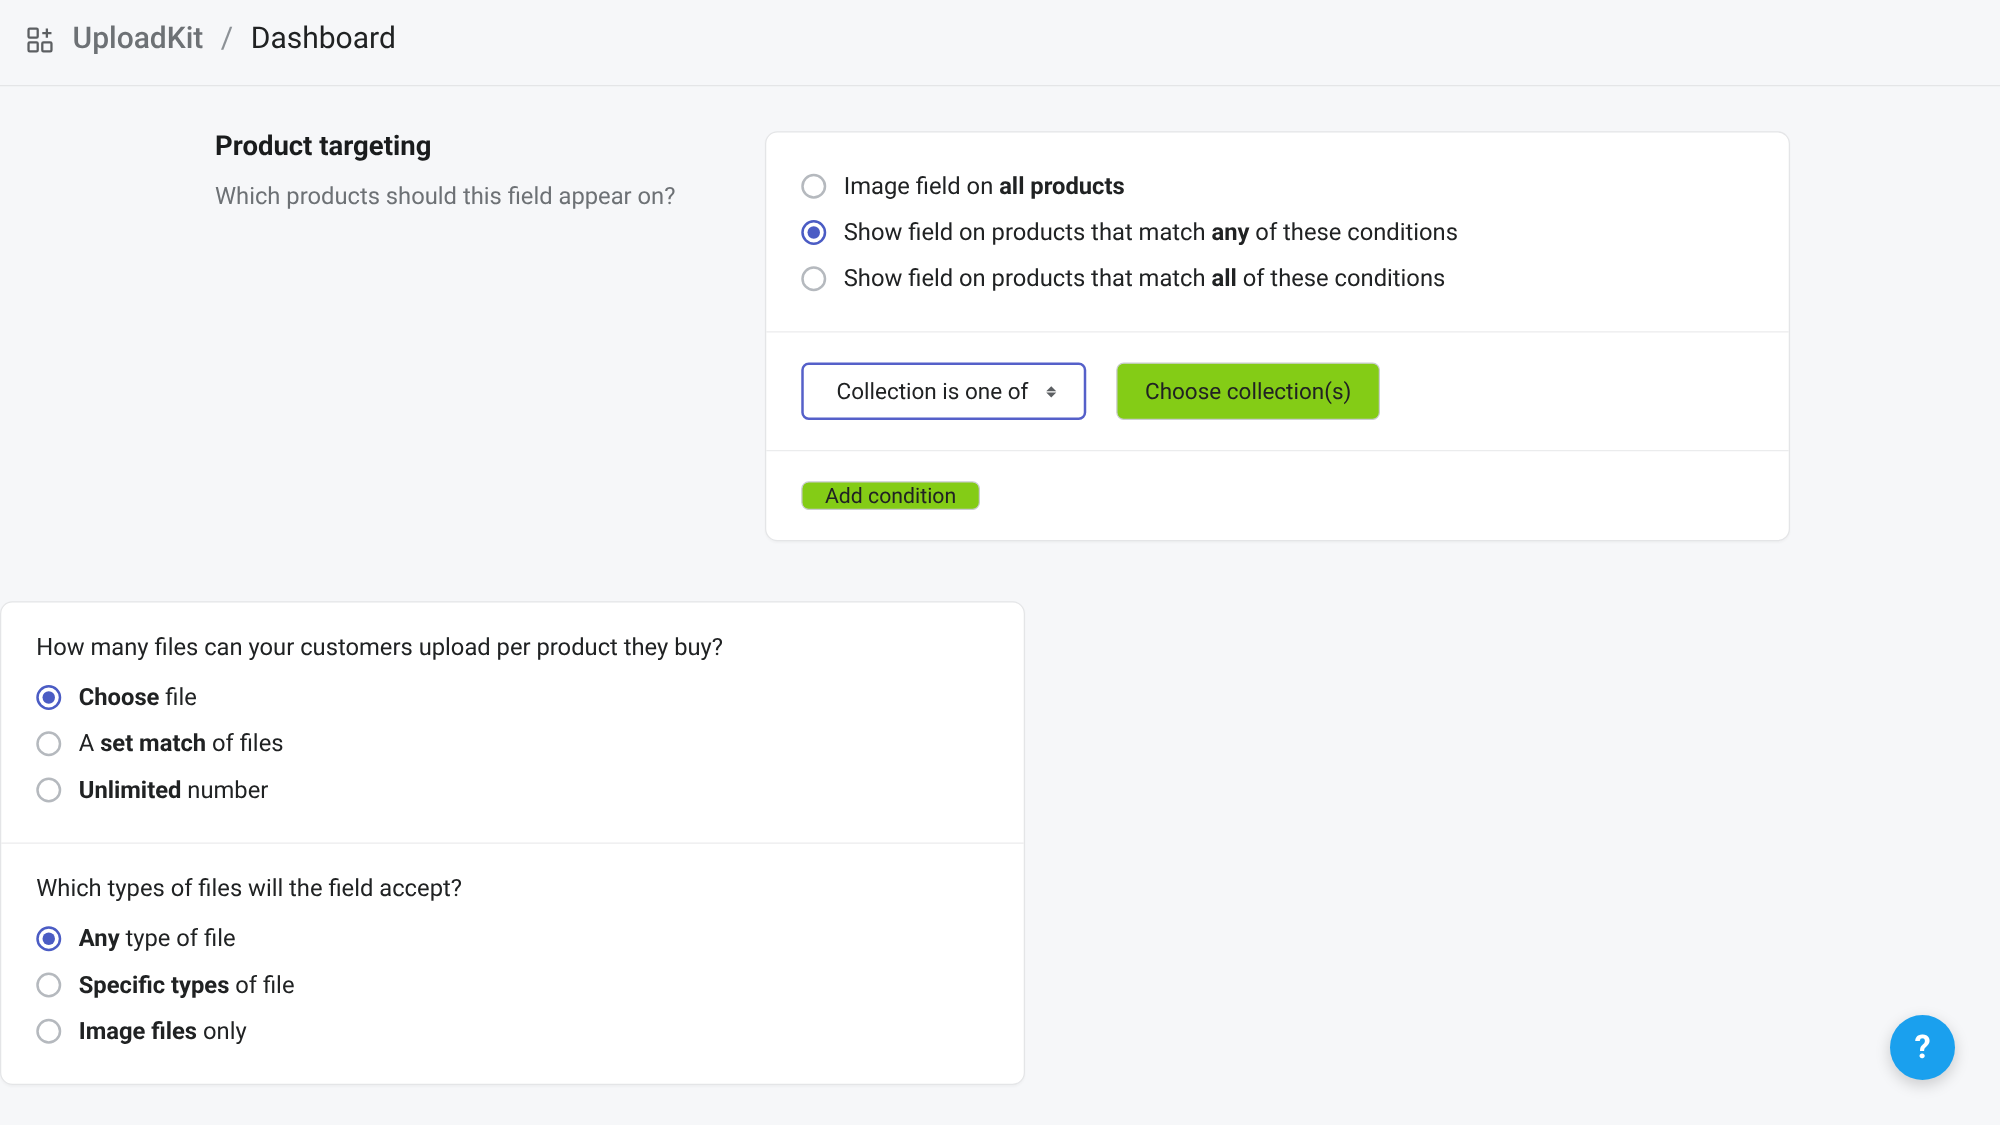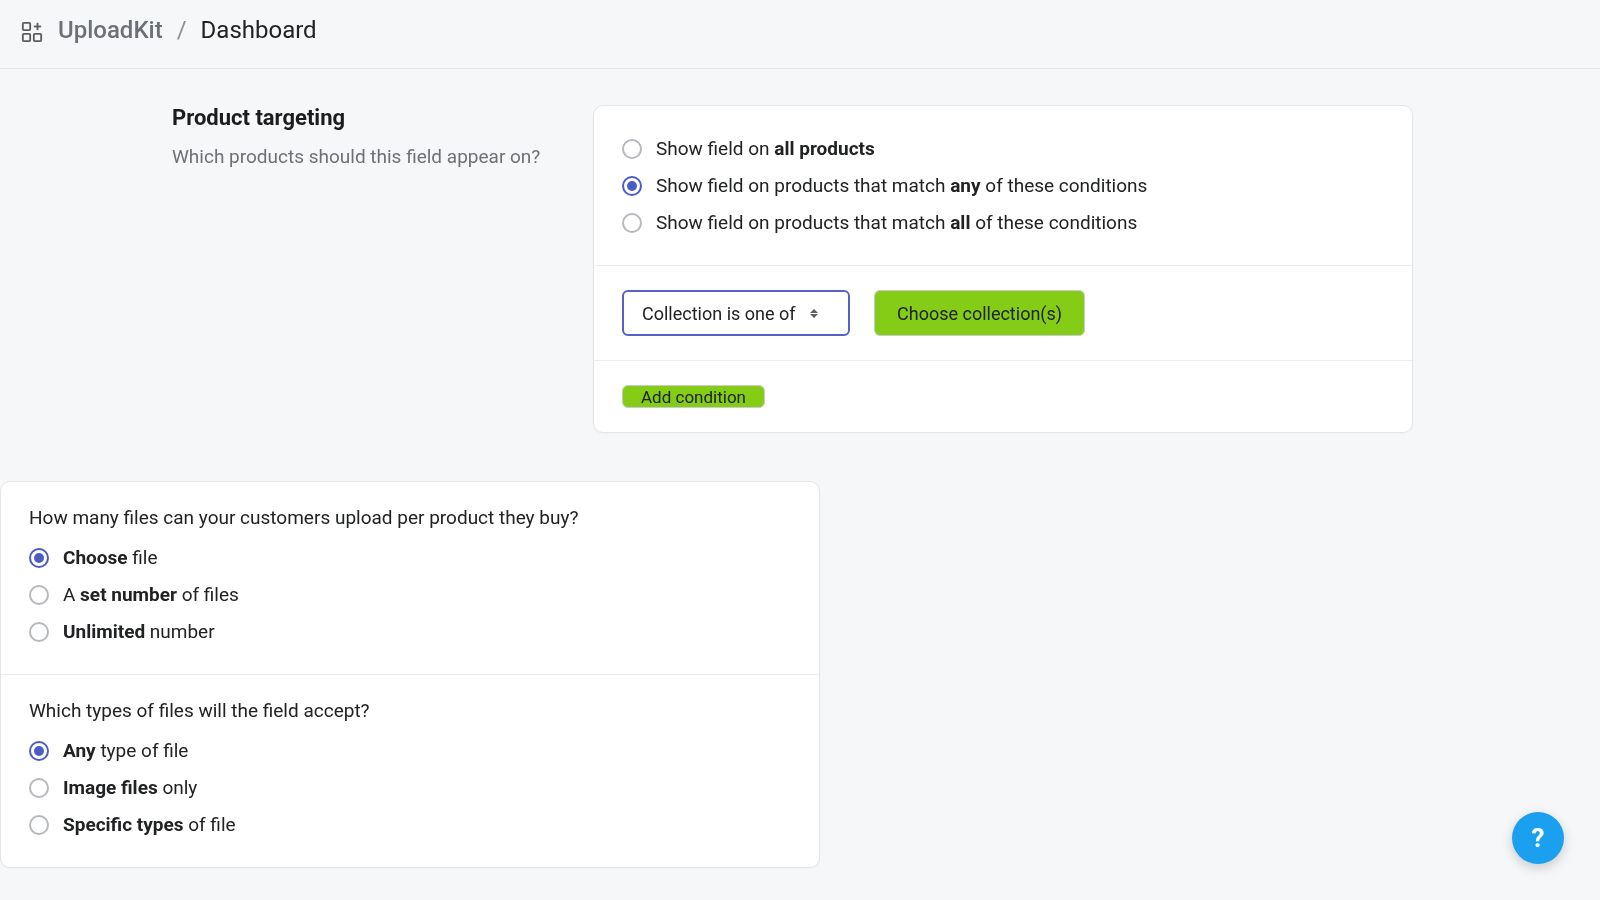--- a/index.html
+++ b/index.html
@@ -27,21 +27,21 @@
   .page {
     display: flex;
     flex-direction: column;
     gap: 48px;
     padding: 36px 0 60px 0;
     width: 1600px;
   }
   .section {
     display: grid;
     grid-template-columns: 560px 1fr;
-    column-gap: 33px;
+    column-gap: 52px;
     padding-right: 64px;
   }
   .section-left {
     padding-left: 172px;
   }
   .section-title {
     font-size: 22px;
     font-weight: 700;
     color:#1a1c1d;
     margin-bottom: 14px;
@@ -99,21 +99,21 @@
 
   .question {
     font-size: 19px;
     color:#202223;
     margin-bottom: 10px;
   }
 
   .select {
     display:inline-flex;
     align-items:center;
-    justify-content:flex-start;
+    justify-content:center;
     height: 46px;
     padding: 0 14px 0 18px;
     border: 2px solid #5560c9;
     border-radius: 6px;
     background:#fff;
     font-size: 18px;
     color:#202223;
     min-width: 228px;
     cursor:pointer;
   }
@@ -187,21 +187,21 @@
   <div class="section">
     <div class="section-left">
       <div class="section-title">Product targeting</div>
       <div class="section-desc">Which products should this field appear on?</div>
     </div>
     <div class="card">
       <div class="card-block">
         <div class="radio-row">
           <span class="radio"></span>
           <span class="radio-label">
-            <span>Show field on </span><b>all products</b><span></span>
+            <span>Image field on </span><b>all products</b><span></span>
           </span>
         </div>
         <div class="radio-row">
           <span class="radio checked"></span>
           <span class="radio-label">
             <span>Show field on products that match </span><b>any</b><span> of these conditions</span>
           </span>
         </div>
         <div class="radio-row">
           <span class="radio"></span>
@@ -238,48 +238,48 @@
         <div class="question">How many files can your customers upload per product they buy?</div>
         <div class="radio-row">
           <span class="radio checked"></span>
           <span class="radio-label">
             <span></span><b>Choose</b><span> file</span>
           </span>
         </div>
         <div class="radio-row">
           <span class="radio"></span>
           <span class="radio-label">
-            <span>A </span><b>set number</b><span> of files</span>
+            <span>A </span><b>set match</b><span> of files</span>
           </span>
         </div>
         <div class="radio-row">
           <span class="radio"></span>
           <span class="radio-label">
             <span></span><b>Unlimited</b><span> number</span>
           </span>
         </div>
       </div>
       <div class="card-block">
         <div class="question">Which types of files will the field accept?</div>
         <div class="radio-row">
           <span class="radio checked"></span>
           <span class="radio-label">
             <span></span><b>Any</b><span> type of file</span>
           </span>
         </div>
         <div class="radio-row">
           <span class="radio"></span>
           <span class="radio-label">
+            <span></span><b>Specific types</b><span> of file</span>
+          </span>
+        </div>
+        <div class="radio-row">
+          <span class="radio"></span>
+          <span class="radio-label">
             <span></span><b>Image files</b><span> only</span>
-          </span>
-        </div>
-        <div class="radio-row">
-          <span class="radio"></span>
-          <span class="radio-label">
-            <span></span><b>Specific types</b><span> of file</span>
           </span>
         </div>
       </div>
     </div>
   </div>
 
 </div>
 
 <div class="help-fab">
   <span>?</span>

